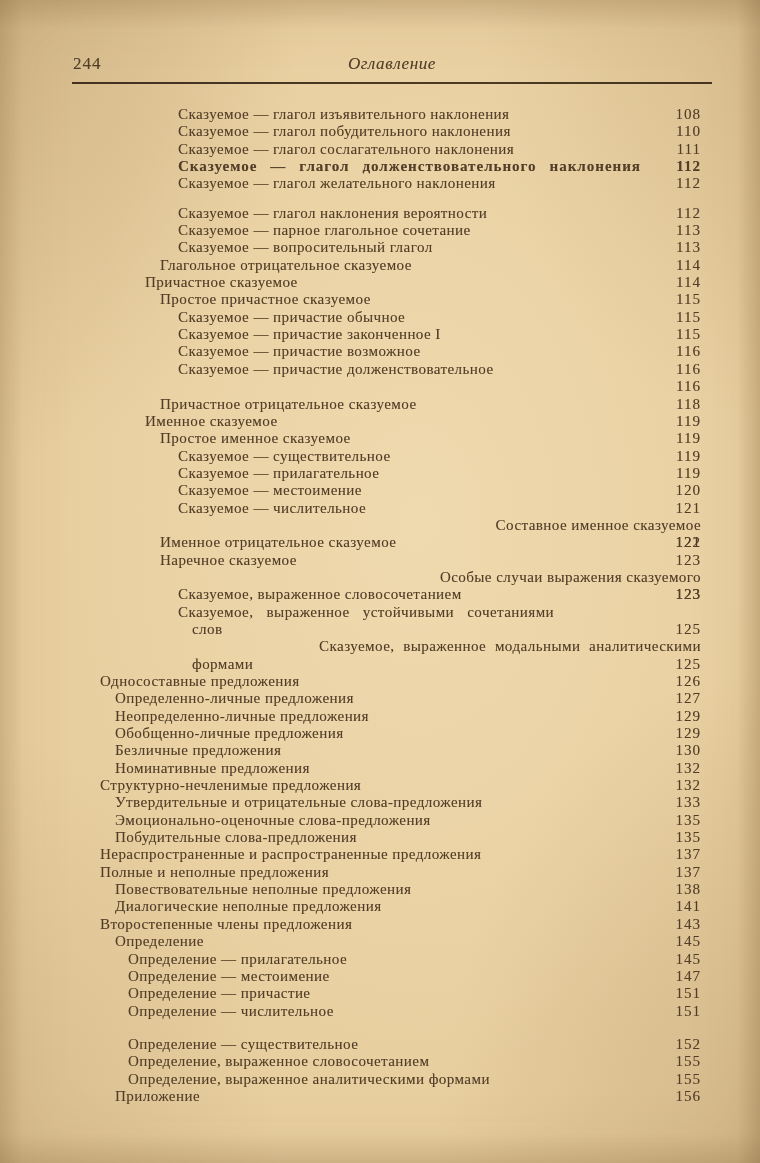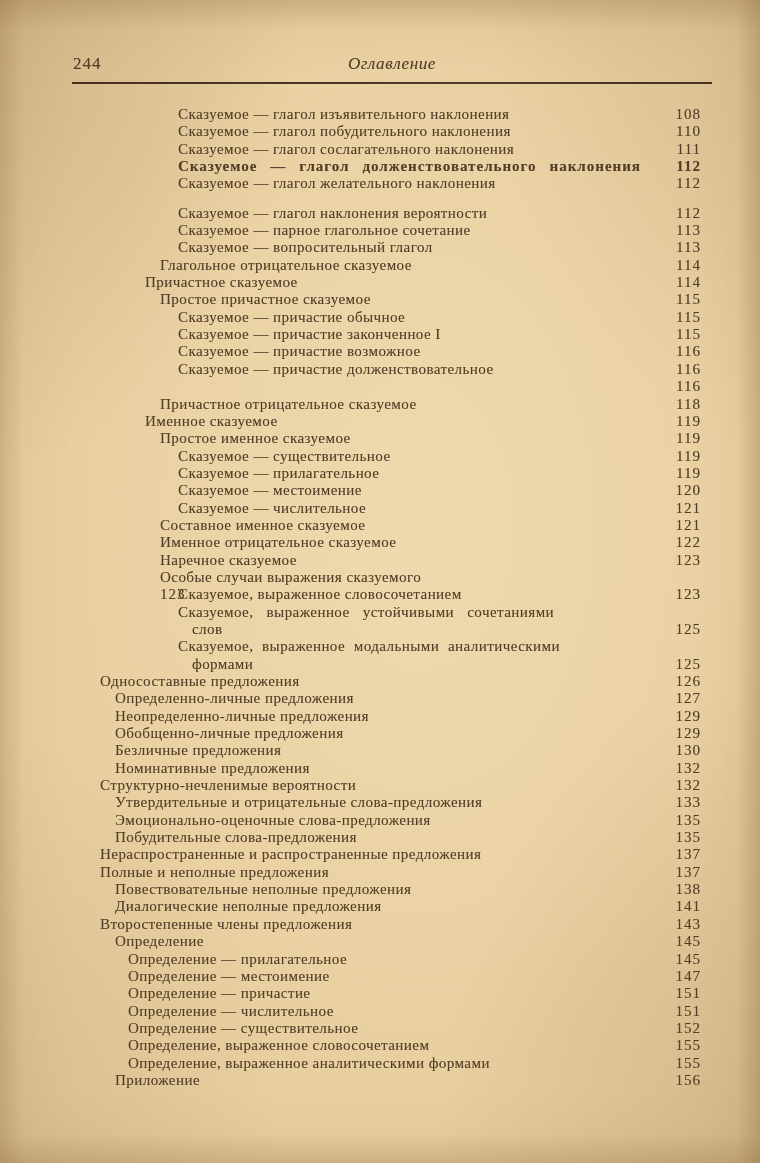--- a/index.html
+++ b/index.html
@@ -38,21 +38,21 @@
   .rule {
     position: absolute; left: 72px; top: 82px; width: 640px; height: 2px;
     background: linear-gradient(90deg, #43311e, #4e3a24 60%, #46341f);
   }
   
   .toc {
     position: absolute; left: 100px; top: 106px; width: 601px;
     font-size: 15px; letter-spacing: 0.45px;
   }
   .row {
-    display: flex; align-items: flex-start;
+    display: flex; align-items: flex-end;
     height: 17.35px; line-height: 17.35px;
     white-space: nowrap;
     text-shadow: 0.2px 0.2px 0 rgba(82,62,40,0.35);
   }
   .row .t { flex: 0 0 auto; }
   .row .leader {
     flex: 1 1 auto; min-width: 0;
     margin-left: 6px; margin-right: 4px;
     background-image: radial-gradient(circle 1.4px at 1.6px 1.6px, #55412b 99%, rgba(85,65,43,0) 100%);
     background-size: 10.5px 3.2px;
@@ -183,21 +183,21 @@
       <div class="row" style="padding-left: 78px;">
     <span class="t">Сказуемое — местоимение</span>
     <span class="leader"></span>
     <span class="num">120</span>
   </div>
       <div class="row" style="padding-left: 78px;">
     <span class="t">Сказуемое — числительное</span>
     <span class="leader"></span>
     <span class="num">121</span>
   </div>
-      <div class="row" style="padding-left: 60px;">
+      <div class="row" style="padding-left: 60px; flex-direction: column;">
     <span class="t">Составное именное сказуемое</span>
     <span class="leader"></span>
     <span class="num">121</span>
   </div>
       <div class="row" style="padding-left: 60px;">
     <span class="t">Именное отрицательное сказуемое</span>
     <span class="leader"></span>
     <span class="num">122</span>
   </div>
       <div class="row" style="padding-left: 60px;">
@@ -218,21 +218,21 @@
       <div class="row nolead wide" style="padding-left: 78px;">
     <span class="t">Сказуемое, выраженное устойчивыми сочетаниями</span>
     <span class="leader"></span>
     <span class="num"></span>
   </div>
       <div class="row" style="padding-left: 92px;">
     <span class="t">слов</span>
     <span class="leader"></span>
     <span class="num">125</span>
   </div>
-      <div class="row nolead wide2" style="padding-left: 78px;">
+      <div class="row nolead wide2" style="padding-left: 78px; flex-direction: column;">
     <span class="t">Сказуемое, выраженное модальными аналитическими</span>
     <span class="leader"></span>
     <span class="num"></span>
   </div>
       <div class="row" style="padding-left: 92px;">
     <span class="t">формами</span>
     <span class="leader"></span>
     <span class="num">125</span>
   </div>
       <div class="row" style="padding-left: 0px;">
@@ -259,21 +259,21 @@
     <span class="t">Безличные предложения</span>
     <span class="leader"></span>
     <span class="num">130</span>
   </div>
       <div class="row" style="padding-left: 15px;">
     <span class="t">Номинативные предложения</span>
     <span class="leader"></span>
     <span class="num">132</span>
   </div>
       <div class="row" style="padding-left: 0px;">
-    <span class="t">Структурно-нечленимые вероятности</span>
+    <span class="t">Структурно-нечленимые предложения</span>
     <span class="leader"></span>
     <span class="num">132</span>
   </div>
       <div class="row" style="padding-left: 15px;">
     <span class="t">Утвердительные и отрицательные слова-предложения</span>
     <span class="leader"></span>
     <span class="num">133</span>
   </div>
       <div class="row" style="padding-left: 15px;">
     <span class="t">Эмоционально-оценочные слова-предложения</span>
@@ -328,21 +328,21 @@
       <div class="row" style="padding-left: 28px;">
     <span class="t">Определение — причастие</span>
     <span class="leader"></span>
     <span class="num">151</span>
   </div>
       <div class="row" style="padding-left: 28px;">
     <span class="t">Определение — числительное</span>
     <span class="leader"></span>
     <span class="num">151</span>
   </div>
-      <div class="row" style="padding-left: 28px;">
+      <div class="row" style="padding-left: 28px; margin-top: 16px;">
     <span class="t">Определение — существительное</span>
     <span class="leader"></span>
     <span class="num">152</span>
   </div>
       <div class="row" style="padding-left: 28px;">
     <span class="t">Определение, выраженное словосочетанием</span>
     <span class="leader"></span>
     <span class="num">155</span>
   </div>
       <div class="row" style="padding-left: 28px;">

